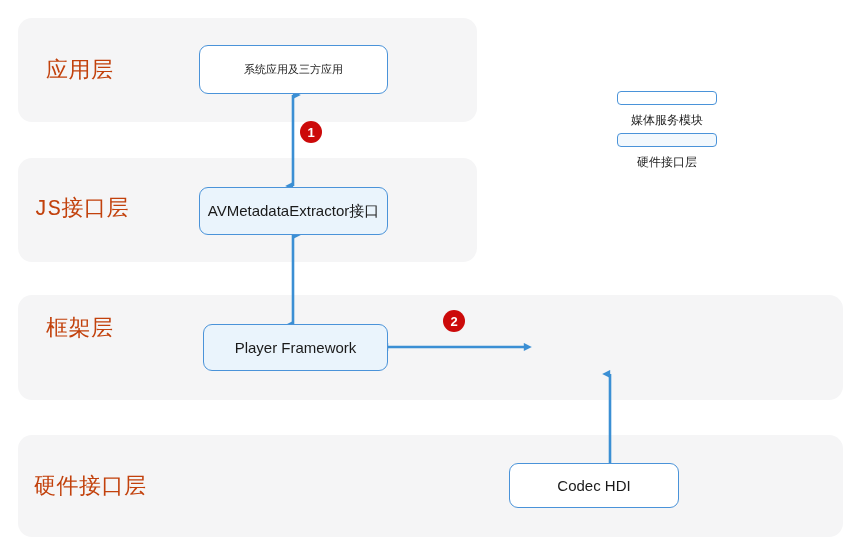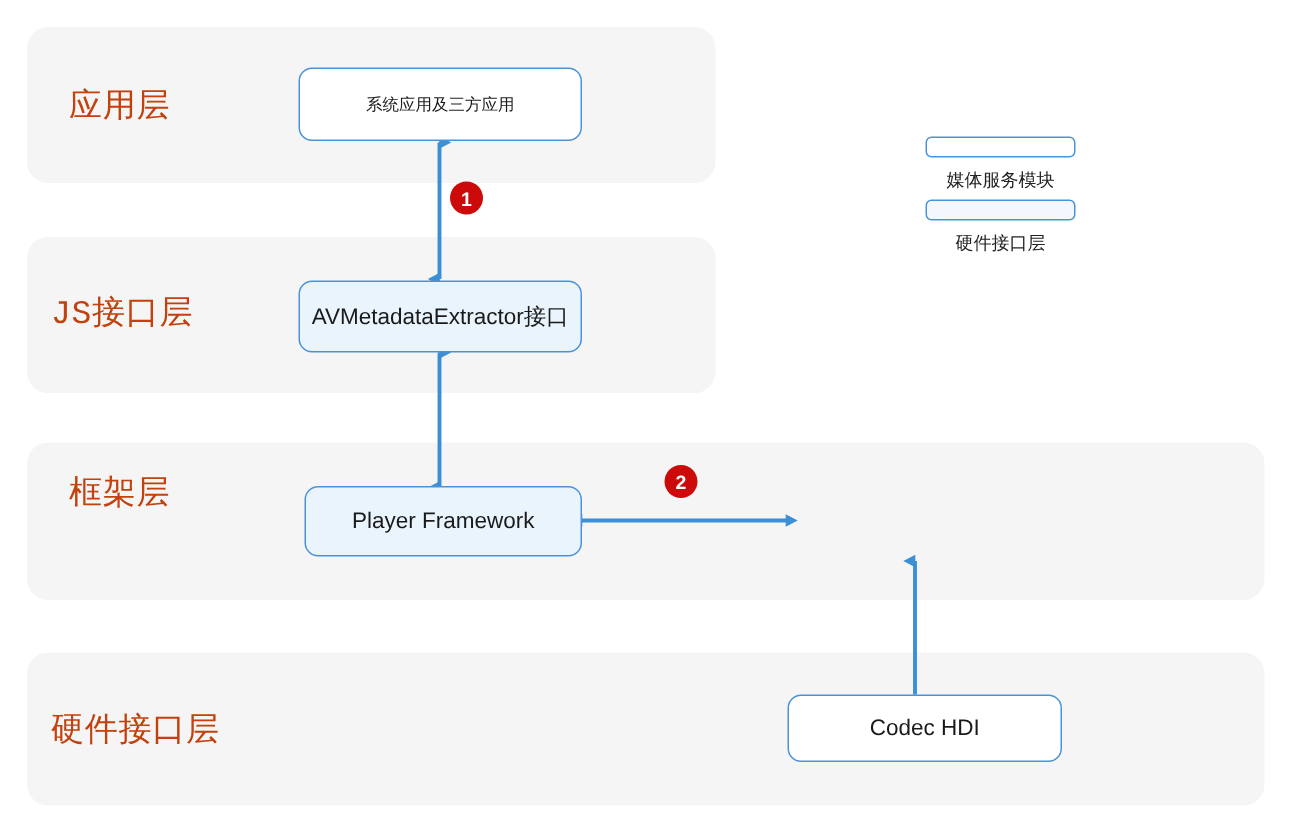--- a/index.html
+++ b/index.html
@@ -136,21 +136,21 @@
     <line x1="610" y1="463" x2="610" y2="374" stroke="#3b8fd4" stroke-width="2.6" marker-end="url(#arrowhead-up)"></line>
   </svg>
 
   <div class="node fill-white cjk" style="left:199px; top:45px; width:189px; height:49px;">系统应用及三方应用</div>
 
   <div class="node fill-blue" style="left:199px; top:187px; width:189px; height:48px;">AVMetadataExtractor接口</div>
 
   <div class="node fill-blue" style="left:203px; top:324px; width:185px; height:47px;">Player Framework</div>
 
 
-  <div class="node fill-white" style="left:525px; top:463px; width:183px; height:45px;">Codec HDI</div>
+  <div class="node fill-white" style="left:509px; top:463px; width:170px; height:45px;">Codec HDI</div>
 
   <div class="badge" style="left:300px; top:121px;">1</div>
   <div class="badge" style="left:443px; top:310px;">2</div>
 
   <div class="legend-swatch fill-white" style="left:617px; top:91px; width:100px; height:14px;"></div>
   <div class="legend-text" style="left:617px; top:112px; width:100px;">媒体服务模块</div>
 
   <div class="legend-swatch fill-blue" style="left:617px; top:133px; width:100px; height:14px;"></div>
   <div class="legend-text" style="left:617px; top:154px; width:100px;">硬件接口层</div>
 

